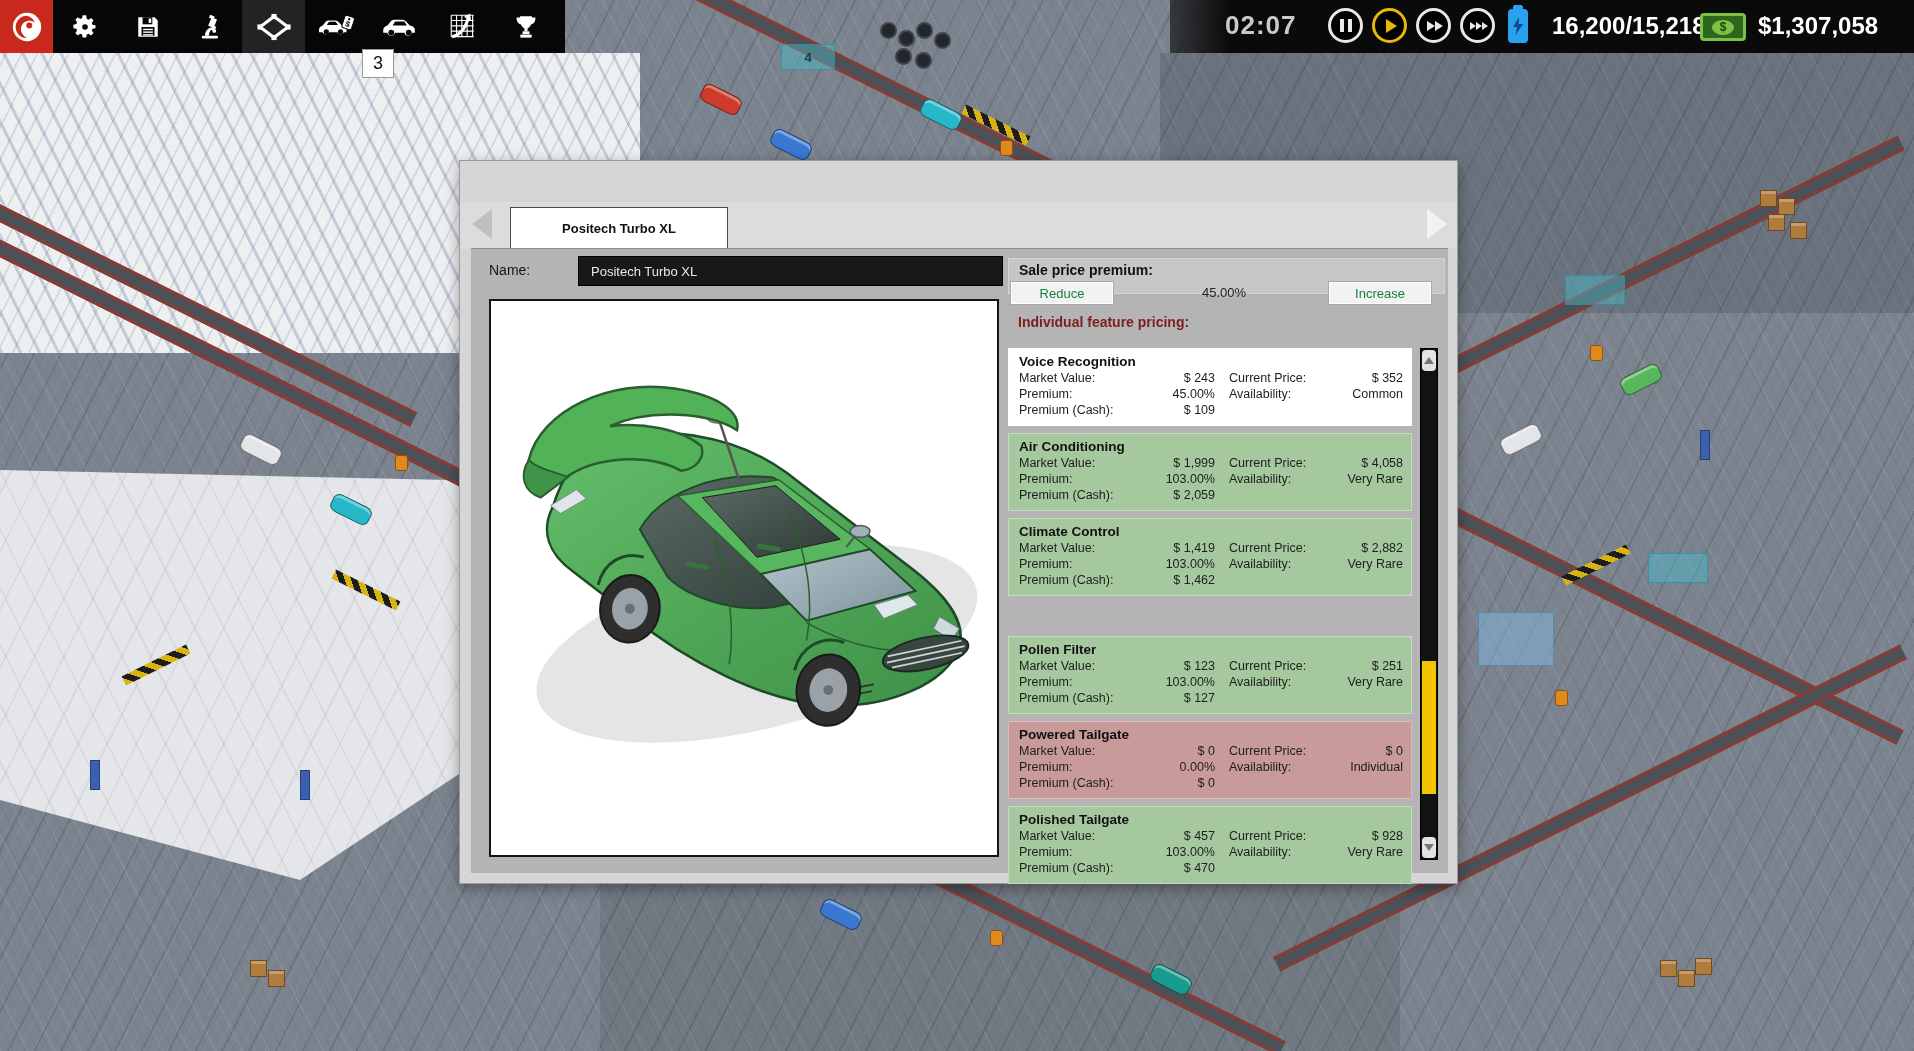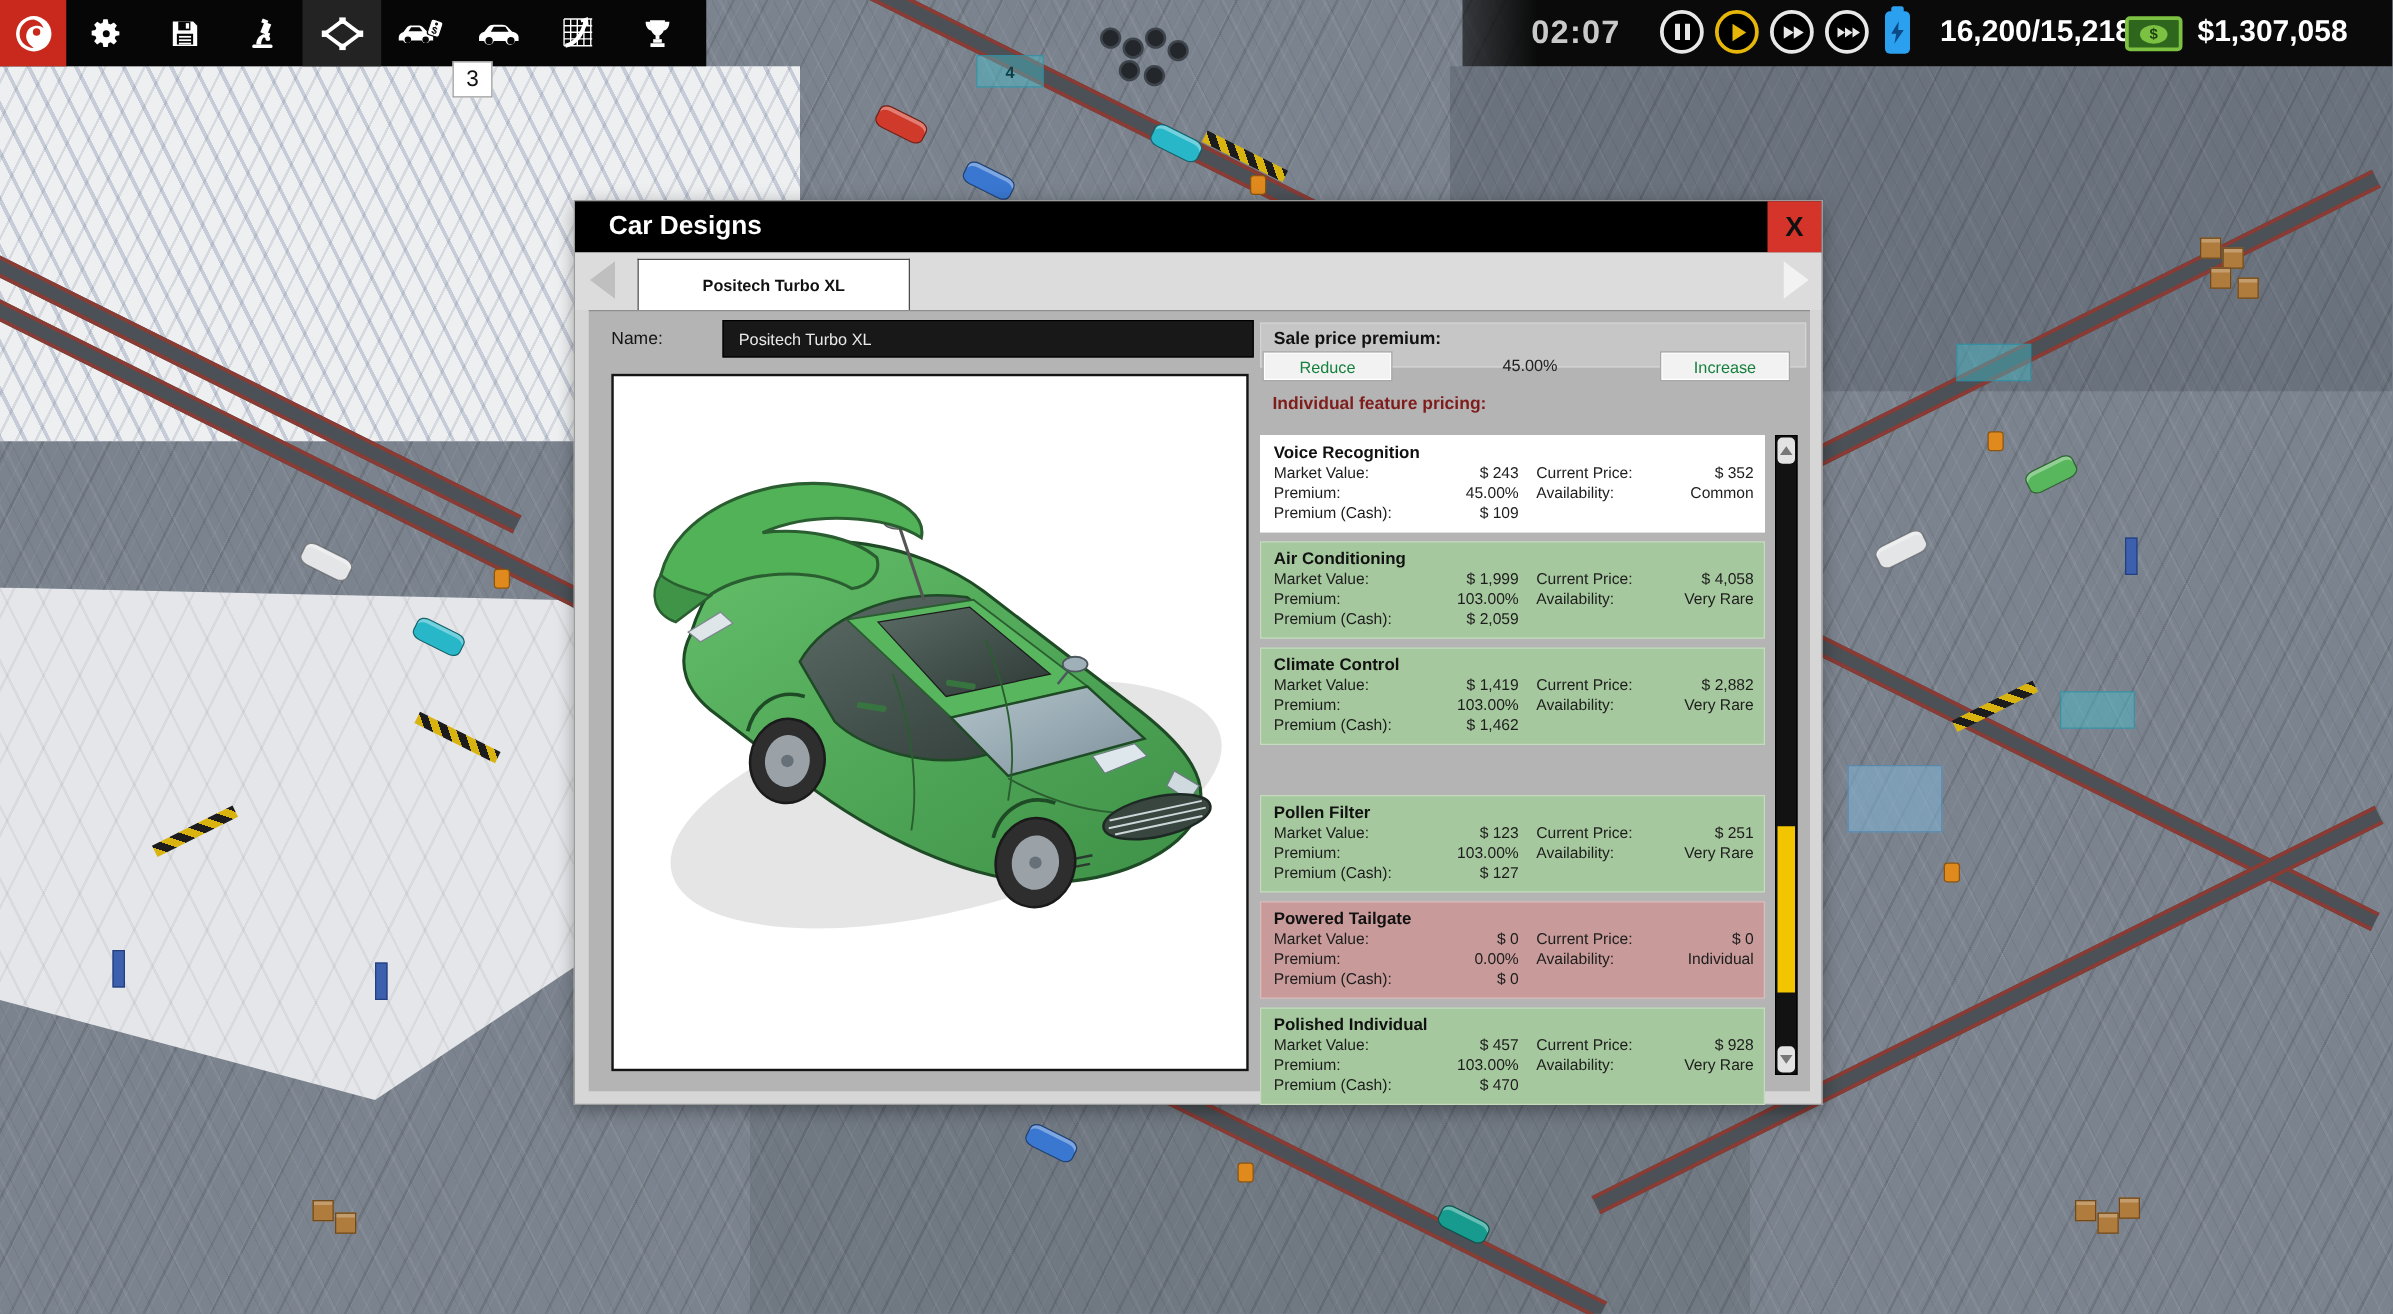--- a/index.html
+++ b/index.html
@@ -289,24 +289,20 @@
     </svg>
   </div>
   <div id="hud-res">16,200/15,218</div>
   <div id="money-icon">
       <span>$</span>
     </div>
   <div id="hud-money">$1,307,058</div>
 </div>
 
 <div id="dialog">
-  <div id="dlg-titlebar">
-    <div id="dlg-title">Car Designs</div>
-    <div id="dlg-close">X</div>
-  </div>
   <div id="tabstrip">
     <div id="tab-prev" class="tab-arrow"></div>
     <div id="tab-active">Positech Turbo XL</div>
     <div id="tab-next" class="tab-arrow"></div>
   </div>
 
   <div id="dlg-inner">
     <div id="name-label">Name:</div>
     <input id="name-input" type="text" value="Positech Turbo XL" style="">
 
@@ -486,21 +482,21 @@
               <span class="val">Individual</span>
             </div>
             <div class="card-row">
               <span class="lbl">Premium (Cash):</span>
               <span class="val">$ 0</span>
               <span></span>
               <span></span>
             </div>
           </div>
           <div class="card" style="background: rgb(166, 200, 158);">
-            <div class="card-title">Polished Individual</div>
+            <div class="card-title">Polished Tailgate</div>
             <div class="card-row">
               <span class="lbl">Market Value:</span>
               <span class="val">$ 457</span>
               <span class="lbl lbl2">Current Price:</span>
               <span class="val">$ 928</span>
             </div>
             <div class="card-row">
               <span class="lbl">Premium:</span>
               <span class="val">103.00%</span>
               <span class="lbl lbl2">Availability:</span>

